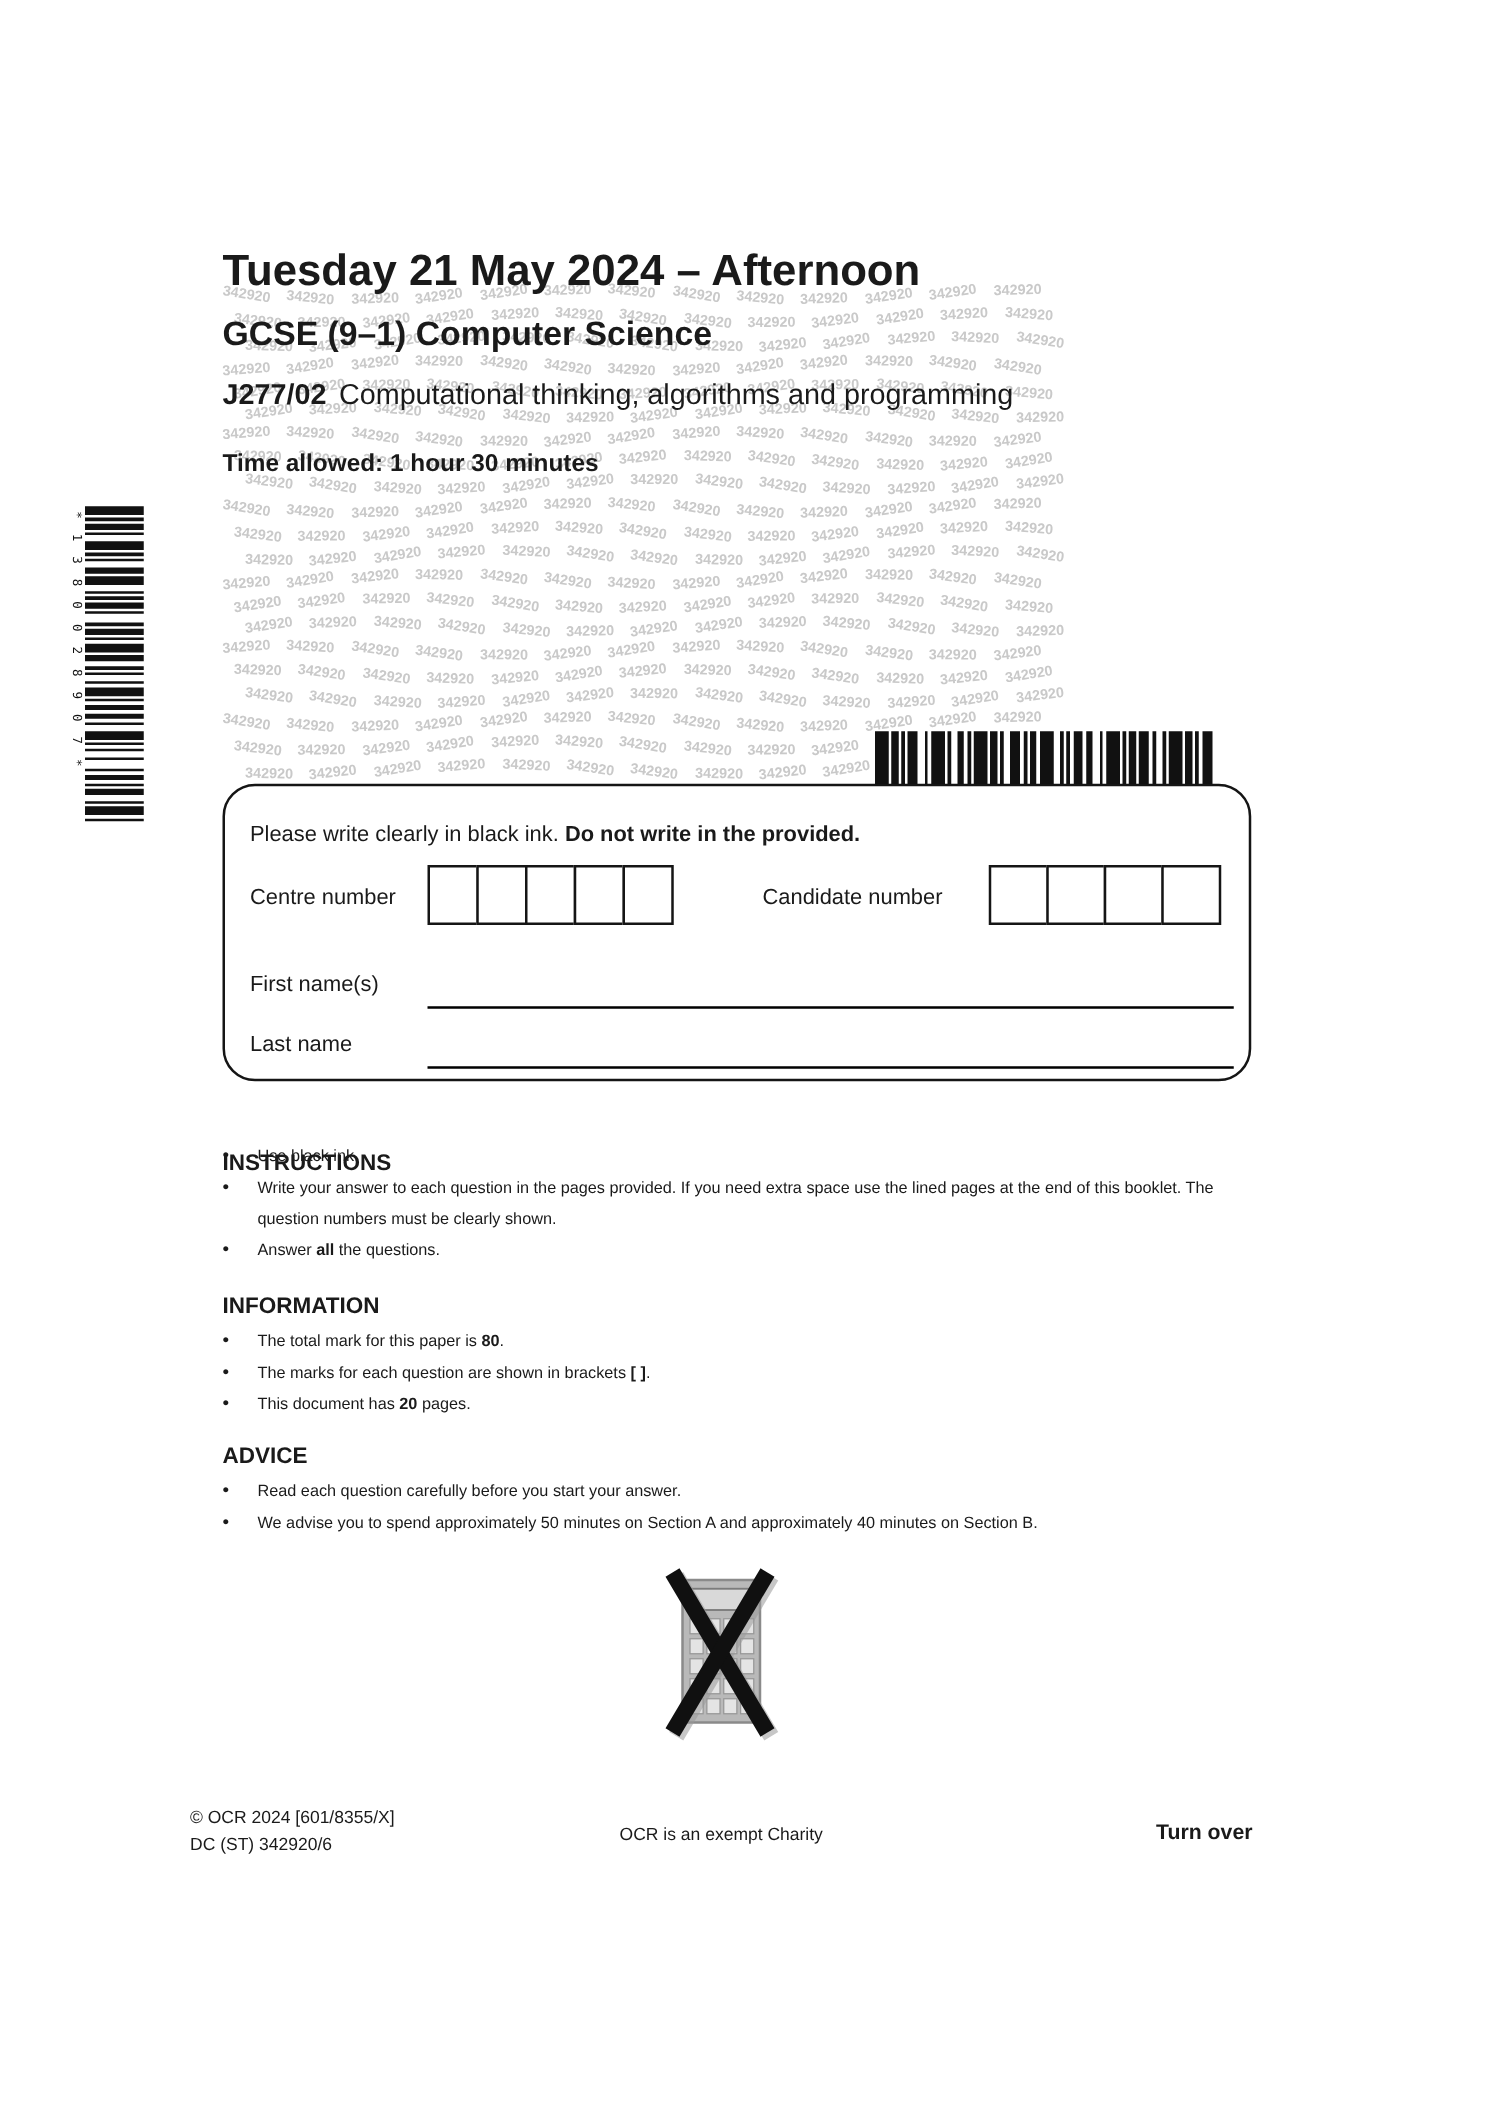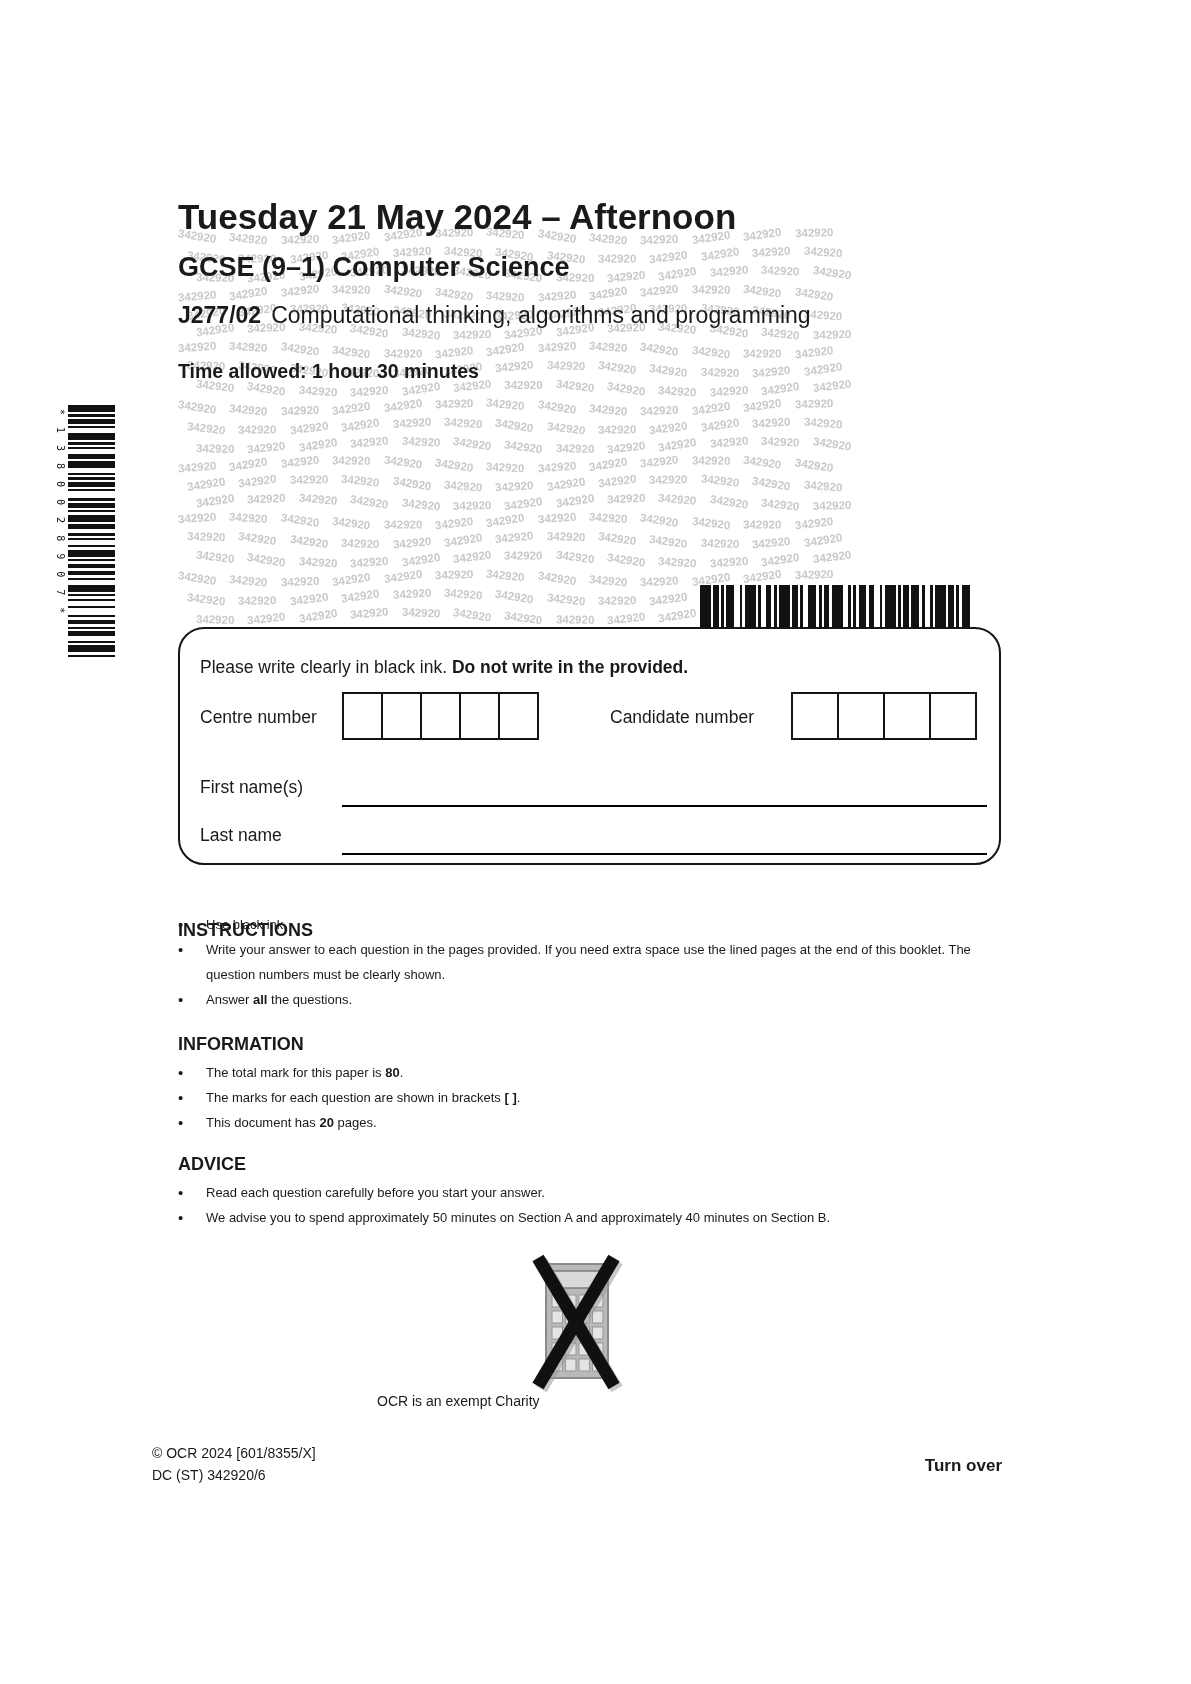--- a/index.html
+++ b/index.html
@@ -344,16 +344,16 @@
         <line x1="90" y1="4" x2="14" y2="132"></line>
     </g>
     <g stroke="#101010" stroke-width="13">
       <line x1="14" y1="4" x2="90" y2="132"></line>
         <line x1="90" y1="4" x2="14" y2="132"></line>
     </g>
   </svg>
 
   <div class="abs z1 foot" style="left:152px;top:1445px;">© OCR 2024  [601/8355/X]</div>
   <div class="abs z1 foot" style="left:152px;top:1467px;">DC (ST) 342920/6</div>
-  <div class="abs z1 foot" style="left:377px;top:1393px;width:400px;text-align:left;">OCR is an exempt Charity</div>
+  <div class="abs z1 foot" style="left:377px;top:1459px;width:400px;text-align:center;">OCR is an exempt Charity</div>
   <div class="abs z1 turnover" style="left:850px;top:1456px;width:152px;">Turn over</div>
 
 </div>
 
 </body></html>

